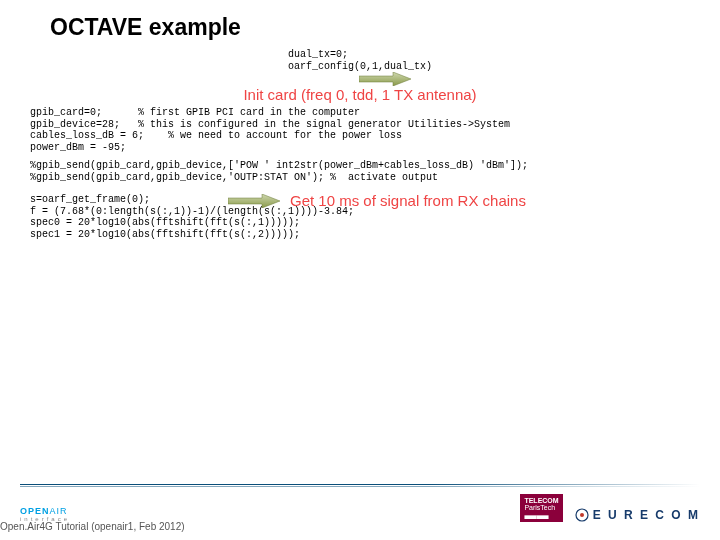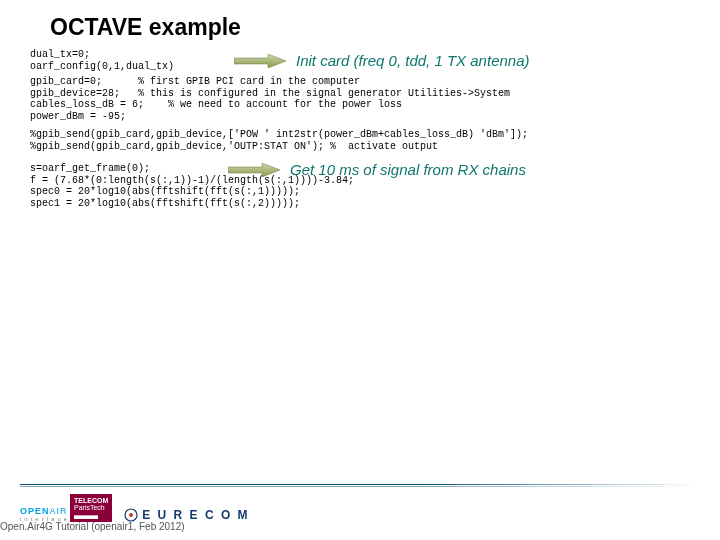--- a/index.html
+++ b/index.html
@@ -33,27 +33,27 @@
   .code {
     font-family: "Courier New", Courier, monospace;
     white-space: pre;
     font-size: 10px;
     line-height: 1.15;
     color: #000;
   }
   .annot {
     font-family: Arial, Helvetica, sans-serif;
     font-size: 15px;
-    color: #0f766e;
-    font-style: italic;
+    color: #ef4444;
   }
   .row {
     display: flex;
     align-items: center;
     margin-bottom: 4px;
+    flex-direction: column;
   }
   .arrow-wrap {
     display: flex;
     align-items: center;
     margin: 0 10px;
   }
   .arrow {
     width: 52px;
     height: 14px;
   }
@@ -73,20 +73,21 @@
     font-size: 10px;
     color: #555;
   }
   .logos {
     position: absolute;
     left: 20px;
     right: 20px;
     bottom: 18px;
     height: 28px;
     display: flex;
+    justify-content: space-between;
     align-items: flex-end;
   }
   .logo {
     font-family: Arial, Helvetica, sans-serif;
     font-size: 9px;
     letter-spacing: 1px;
   }
   .logo-left { color: #00a0e3; font-weight: 400; }
   .logo-left .open { font-weight: 700; }
   .logo-right-group { display: flex; gap: 12px; align-items: flex-end; }

